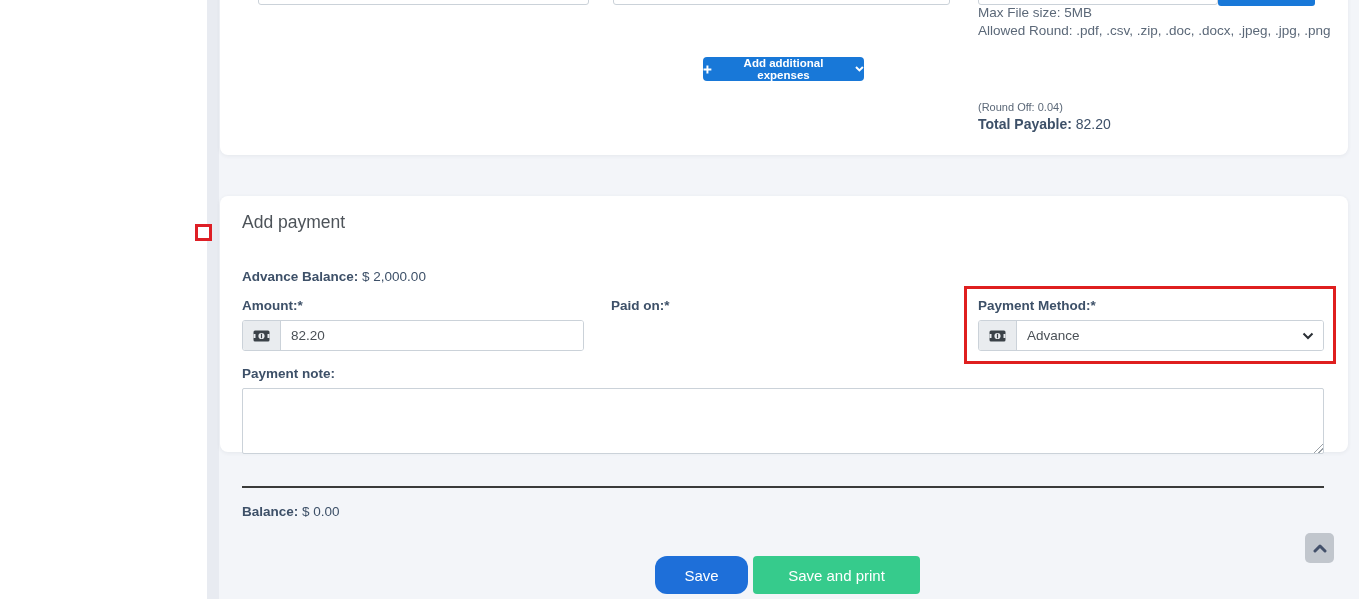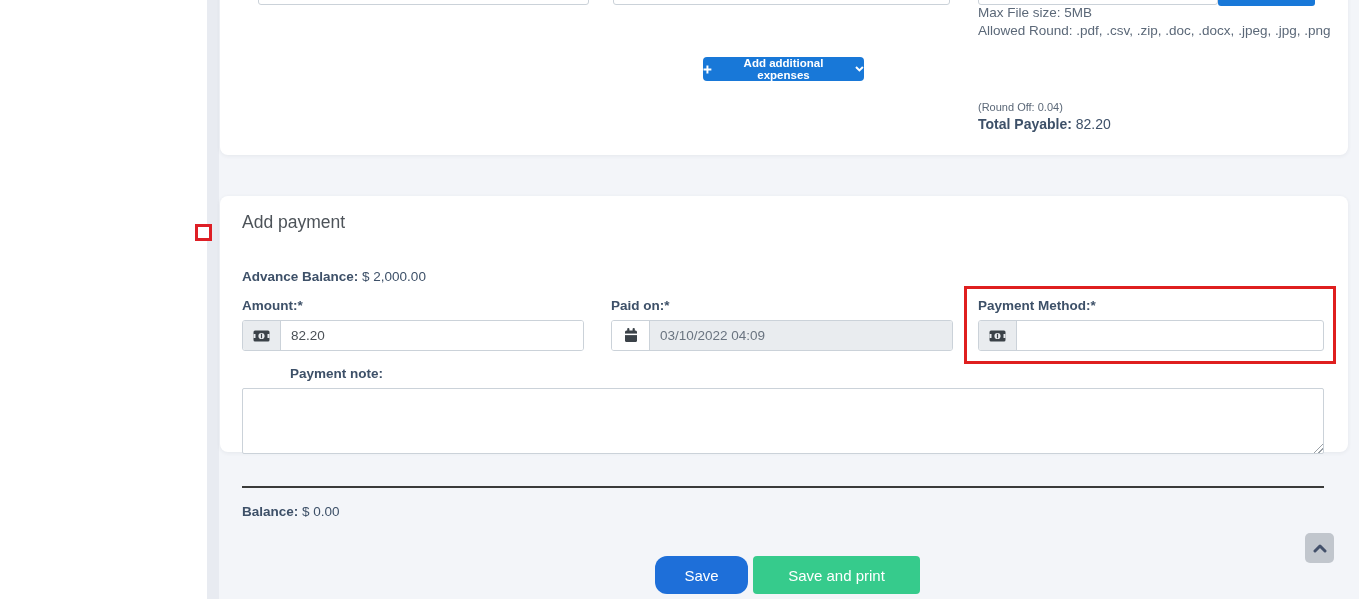--- a/index.html
+++ b/index.html
@@ -74,21 +74,21 @@
     flex: 1; border: none; outline: none; appearance: none; -webkit-appearance: none;
     padding: 0 26px 0 10px; font-size: 13.5px; color: #4b5157; background: #fff;
     font-family: "Liberation Sans", sans-serif; cursor: pointer;
   }
   .select-chevron { position: absolute; right: 9px; top: 11px; pointer-events: none; }
 
   .red-highlight {
     position: absolute; left: 744px; top: 90px; width: 372px; height: 78px;
     border: 3px solid #df1f1f; pointer-events: none;
   }
-  .note-label { position: absolute; left: 22px; top: 170px; font-size: 13.5px; font-weight: bold; color: #3d5068; margin-left: 48px; }
+  .note-label { position: absolute; left: 22px; top: 170px; font-size: 13.5px; font-weight: bold; color: #3d5068; }
   .note-area {
     position: absolute; left: 22px; top: 192px; width: 1082px; height: 66px;
     border: 1px solid #cbd2d9; border-radius: 2px; resize: vertical;
     font-family: "Liberation Sans", sans-serif; font-size: 13.5px; color: #4b5157;
     padding: 6px 10px; outline: none;
   }
   .resize-grip {
     position: absolute; left: 1092px; top: 246px; width: 11px; height: 11px;
     background:
       linear-gradient(135deg, transparent 0 55%, #9aa0a6 55% 62%, transparent 62% 75%, #9aa0a6 75% 82%, transparent 82%);
@@ -171,42 +171,39 @@
         <rect x="0.5" y="0.5" width="16" height="11" rx="1.5" fill="#3b4248"></rect>
         <rect x="0.5" y="4" width="2" height="4" fill="#e9ecef"></rect>
         <rect x="14.5" y="4" width="2" height="4" fill="#e9ecef"></rect>
         <circle cx="8.5" cy="6" r="3.1" fill="#e9ecef"></circle>
         <rect x="7.9" y="3.8" width="1.2" height="4.4" fill="#3b4248"></rect>
       </svg>
     </div>
     <input value="82.20" style="">
   </div>
 
-  <div class="input-group" style="left:391px;width:342px;">
-    <div class="addon addon-white">
-      <svg width="14" height="15" viewBox="0 0 14 15">
-        <rect x="1" y="2.5" width="12" height="11.5" rx="1.5" fill="#3b4248"></rect>
-        <rect x="3.2" y="0" width="2.2" height="4.5" rx="1" fill="#3b4248"></rect>
-        <rect x="8.6" y="0" width="2.2" height="4.5" rx="1" fill="#3b4248"></rect>
-        <rect x="1" y="5.6" width="12" height="1.5" fill="#ffffff"></rect>
-      </svg>
-    </div>
-    <input class="readonly" readonly="" value="03/10/2022 04:09" style="">
-  </div>
 
   <div class="input-group" style="left:758px;width:346px;">
     <div class="addon addon-gray">
       <svg width="17" height="12" viewBox="0 0 17 12">
         <rect x="0.5" y="0.5" width="16" height="11" rx="1.5" fill="#3b4248"></rect>
         <rect x="0.5" y="4" width="2" height="4" fill="#e9ecef"></rect>
         <rect x="14.5" y="4" width="2" height="4" fill="#e9ecef"></rect>
         <circle cx="8.5" cy="6" r="3.1" fill="#e9ecef"></circle>
         <rect x="7.9" y="3.8" width="1.2" height="4.4" fill="#3b4248"></rect>
       </svg>
     </div>
+    <div class="select-wrap">
+      <select>
+        <option>Advance</option>
+      </select>
+      <svg class="select-chevron" width="12" height="8" viewBox="0 0 12 8">
+        <polyline points="1.5,1.5 6,6 10.5,1.5" fill="none" stroke="#2b3036" stroke-width="2"></polyline>
+      </svg>
+    </div>
   </div>
 
   <div class="red-highlight"></div>
 
   <div class="note-label">Payment note:</div>
   <textarea class="note-area" style=""></textarea>
   <div class="resize-grip"></div>
 
   <div class="divider"></div>
 

